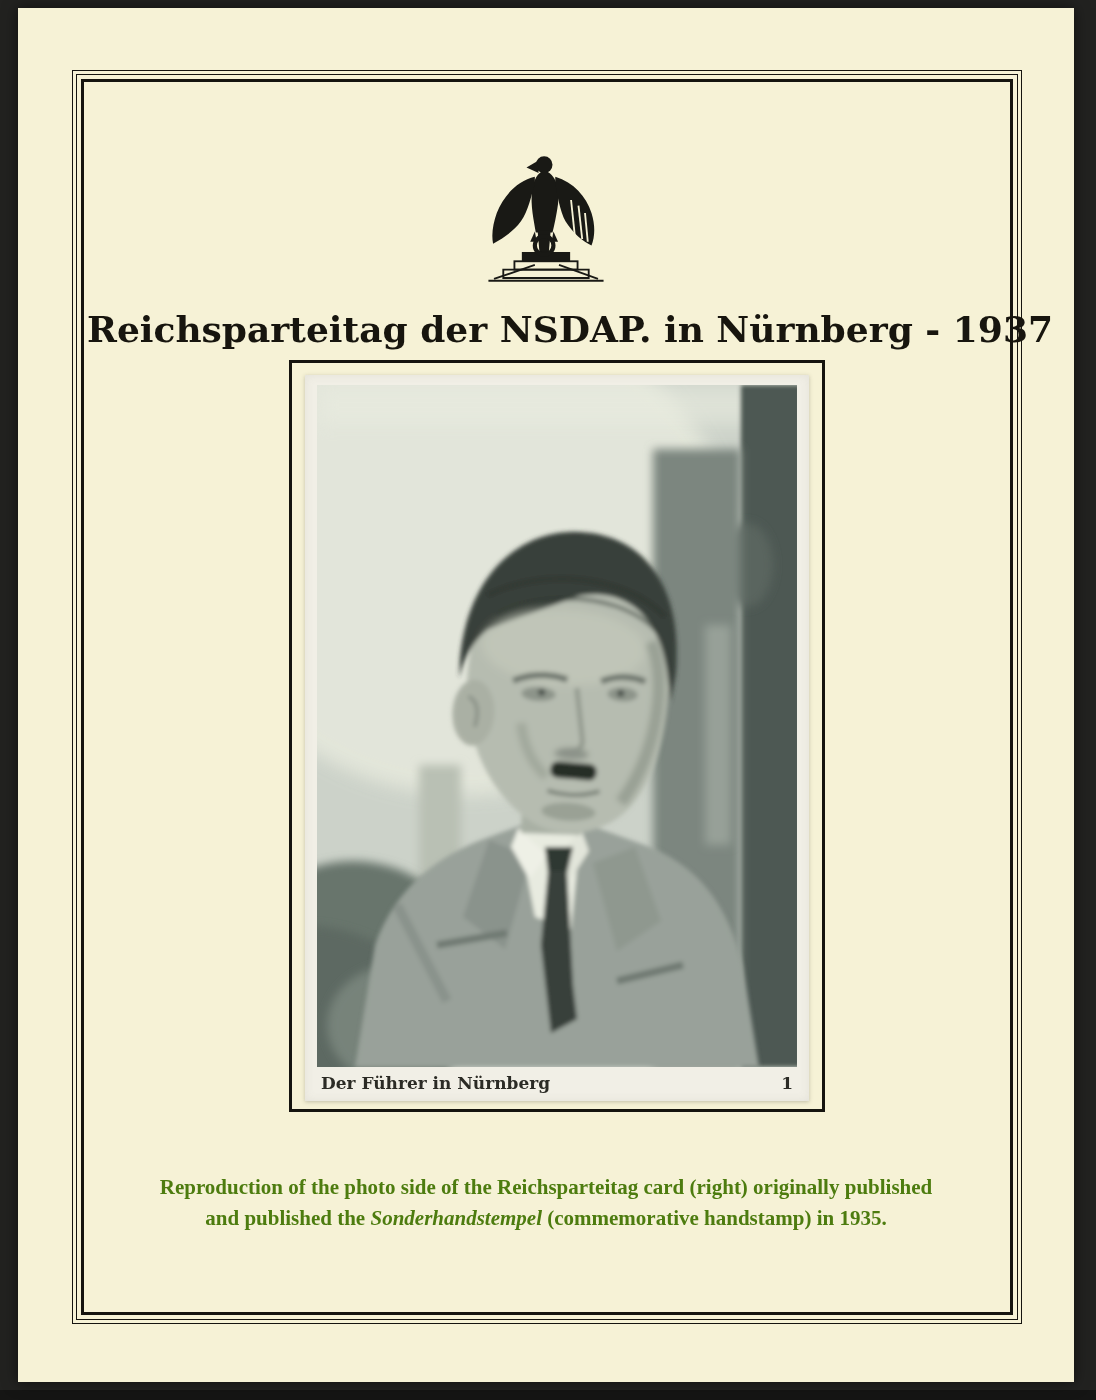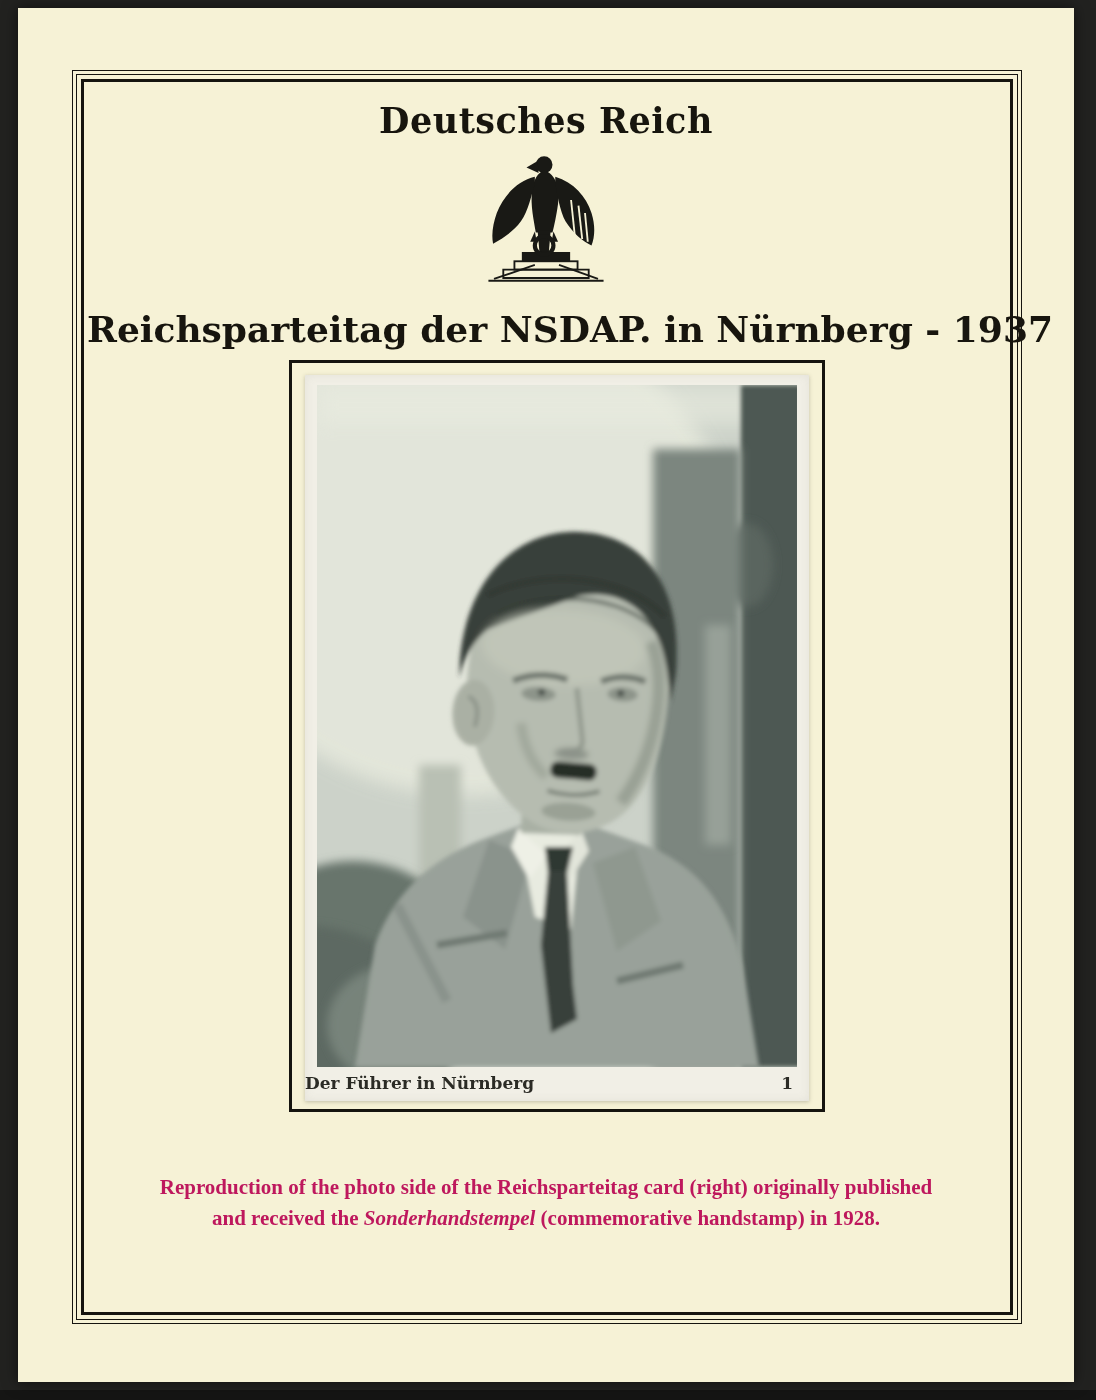--- a/index.html
+++ b/index.html
@@ -44,46 +44,45 @@
   .photo-card{
     margin-top:12px;width:504px;height:726px;background:#f1efe6;position:relative;
     box-shadow:0 1px 4px rgba(40,40,30,0.25), inset 0 0 10px rgba(120,120,100,0.10);
   }
   .photo{
     position:absolute;left:12px;top:10px;width:480px;height:682px;
     background:#ccd2c9;box-shadow:inset 0 0 10px rgba(50,62,54,0.22);
   }
   .photo svg{display:block;width:100%;height:100%;}
   .card-caption{
-    position:absolute;left:0;right:16px;bottom:6px;height:24px;
+    position:absolute;left:16px;right:16px;bottom:6px;height:24px;
     display:flex;justify-content:space-between;align-items:center;
     font-family:"DejaVu Serif", serif;font-weight:bold;font-size:17px;color:#2b2b25;
   }
   .description{
     position:absolute;top:1164px;left:0;width:100%;text-align:center;
     font-family:"Liberation Serif", serif;font-weight:bold;font-size:21px;
-    line-height:31px;color:#be185d;
+    line-height:31px;color:#4d7c0f;
   }
   .desc-line{white-space:nowrap;}
   .it{font-style:italic;margin-top:48px;}
 </style>
 </head>
 <body>
 
 <div class="mount-strip"></div>
 
 <div class="page">
 
   <div class="rule-outer">
     <div class="rule-mid">
       <div class="rule-inner"></div>
     </div>
   </div>
 
-  <h1 class="fraktur title">Deutsches Reich</h1>
 
   <div class="emblem">
     <svg viewBox="0 0 140 150" xmlns="http://www.w3.org/2000/svg" aria-hidden="true">
       <g fill="#191915">
 
         <circle cx="68" cy="18" r="9"></circle>
         <path d="M61,14 L49,21 L62,27 Z"></path>
 
         <path d="M68,24 C81,28 85,44 83,60 C81,74 79,83 77,91 L59,91 C57,78 53,62 55,46 C57,33 61,27 68,24 Z"></path>
 
@@ -206,16 +205,16 @@
       <div class="card-caption">
         <span>Der Führer in Nürnberg</span>
         <span>1</span>
       </div>
     </div>
   </div>
 
 
   <div class="description">
     <div class="desc-line">Reproduction of the photo side of the Reichsparteitag card (right) originally published</div>
-    <div class="desc-line"><span>and received the </span><span class="it">Sonderhandstempel</span><span> (commemorative handstamp) in 1928.</span></div>
+    <div class="desc-line"><span>and published the </span><span class="it">Sonderhandstempel</span><span> (commemorative handstamp) in 1935.</span></div>
   </div>
 
 </div>
 
 </body></html>

